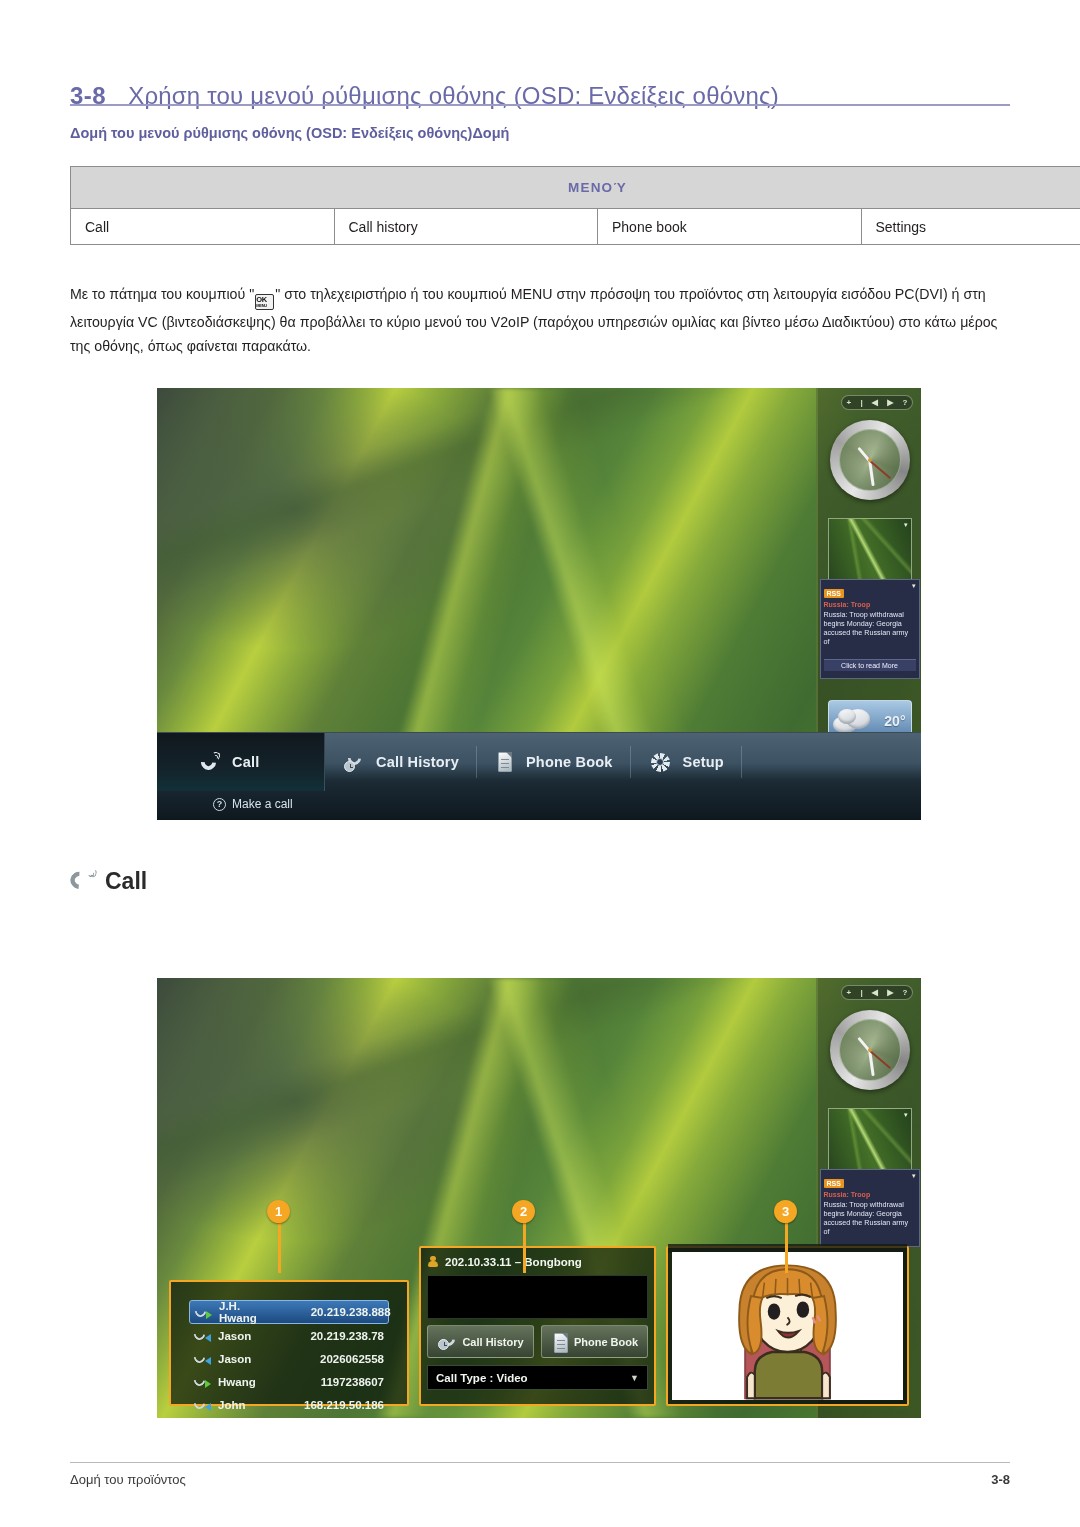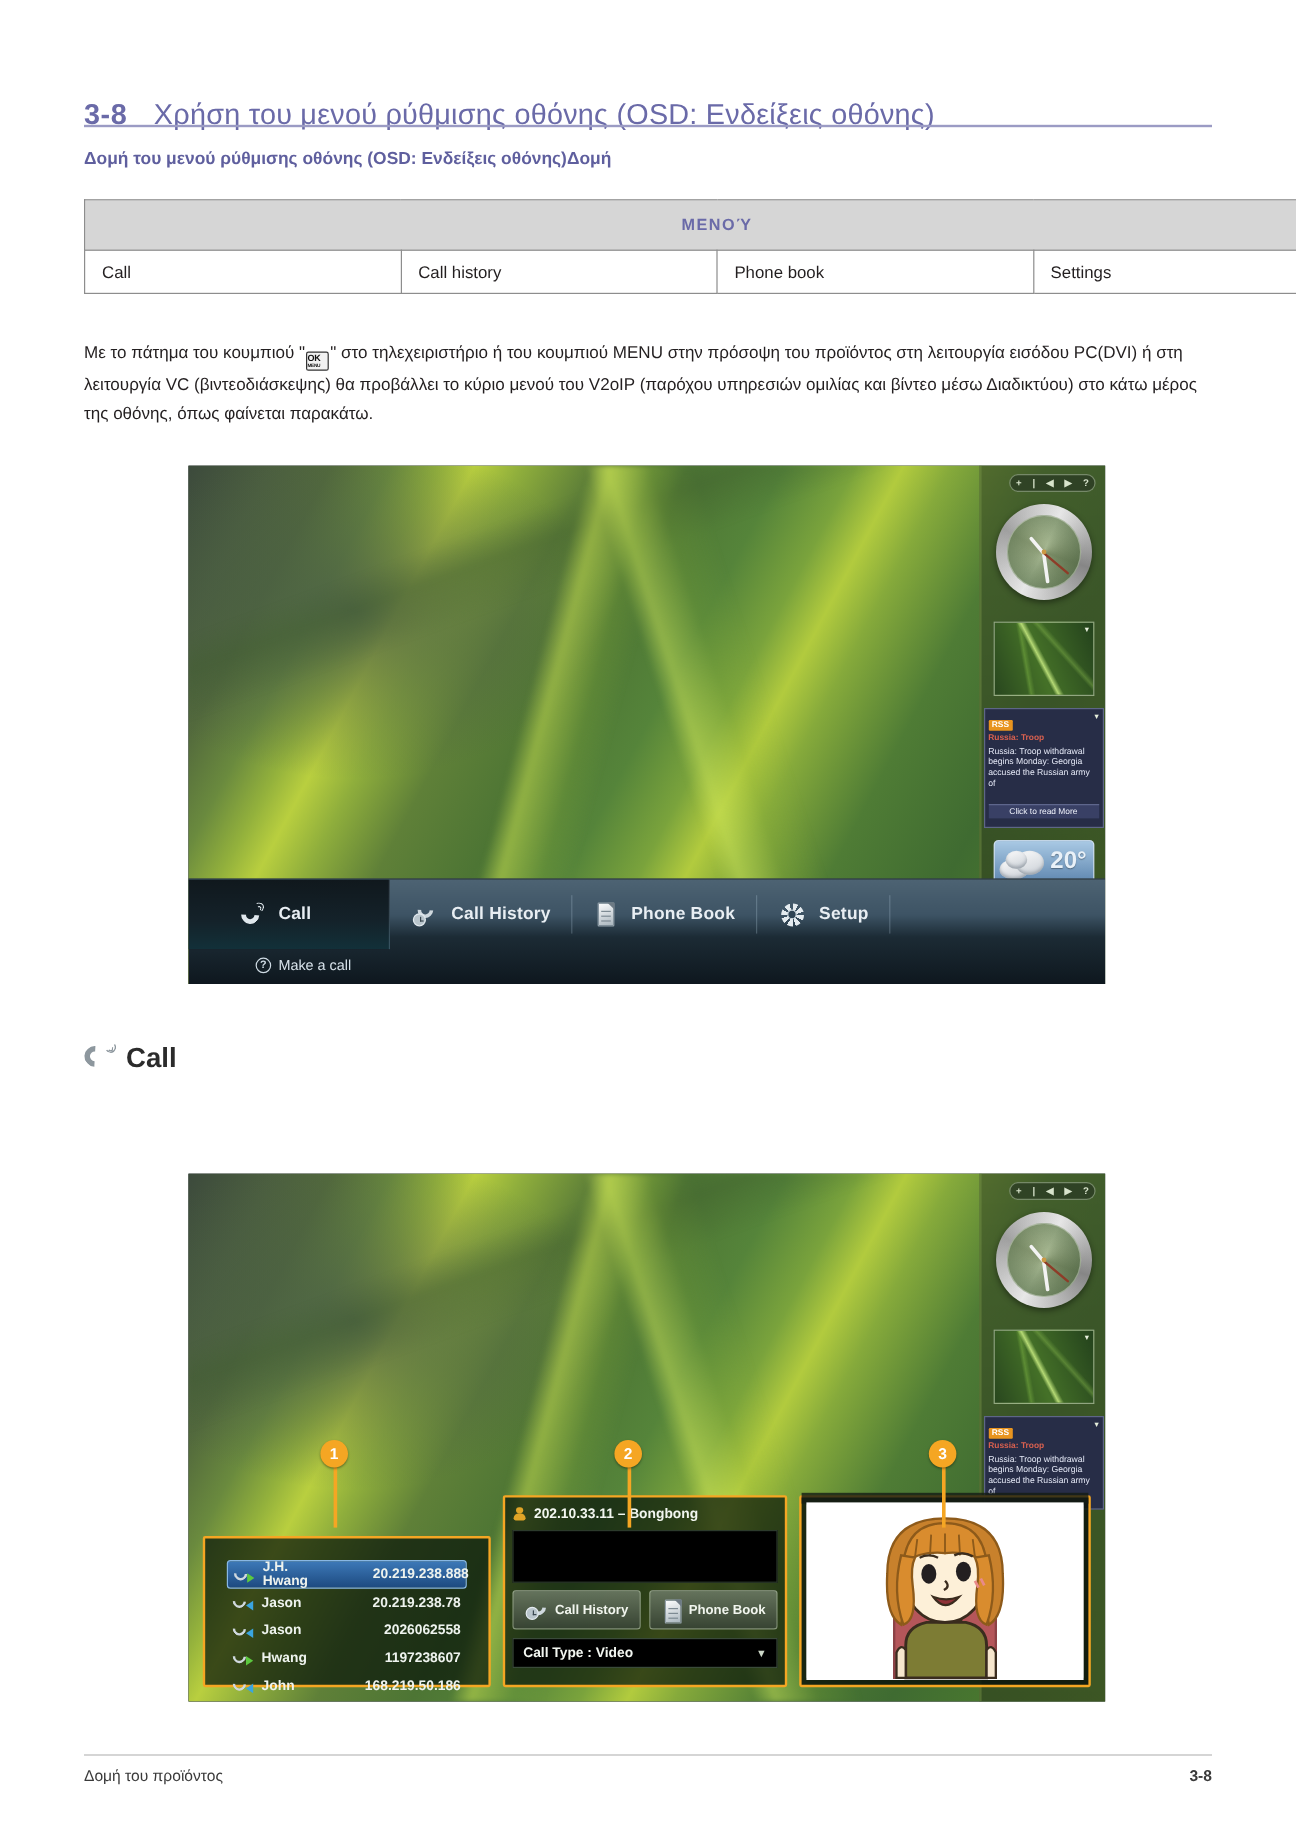--- a/index.html
+++ b/index.html
@@ -162,21 +162,21 @@
       linear-gradient(62deg, transparent 44%, rgba(200,235,130,.85) 47%, transparent 51%),
       linear-gradient(80deg, transparent 30%, rgba(130,185,70,.45) 33%, transparent 37%),
       linear-gradient(48deg, transparent 62%, rgba(140,190,80,.4) 65%, transparent 69%);
     filter:blur(.6px);
   }
   .widget-caret {
     position:absolute; right:3px; top:2px; font-size:7px; color:#e7efdd; z-index:3;
   }
 
   .rss-widget {
-    position:absolute; left:50%; transform:translateX(-50%); top:202px;
+    position:absolute; left:50%; transform:translateX(-50%); top:191px;
     width:100px; height:100px;
     background:rgba(38,42,74,.93); border:1px solid rgba(150,160,200,.5);
     padding:2px 3px; overflow:hidden;
   }
   .rss-tag {
     display:inline-block; background:#e8941f; color:#fff; font-weight:bold;
     font-size:7px; padding:0px 3px; line-height:9px; border-radius:1px;
   }
   .rss-title { font-size:7px; color:#d8604f; font-weight:bold; margin-top:1px; line-height:8px; }
   .rss-body { font-size:7.2px; color:#e3e7f5; line-height:9px; margin-top:1px; }
@@ -195,21 +195,21 @@
   }
   .cloud {
     position:absolute; left:4px; bottom:2px; width:44px; height:27px;
   }
   .cloud i{ position:absolute; border-radius:50%;
      background:linear-gradient(160deg,#fbfbfb,#c9cfd6);
      box-shadow:inset 0 -2px 3px rgba(120,130,140,.6); }
   .cloud i:nth-child(1){ left:0;  bottom:0;  width:24px;height:17px; }
   .cloud i:nth-child(2){ left:13px;bottom:4px;width:24px;height:20px; }
   .cloud i:nth-child(3){ left:5px; bottom:9px;width:18px;height:15px; }
-  .temp { position:absolute; right:5px; bottom:6px; font-size:20px; font-weight:bold;
+  .temp { position:absolute; right:5px; bottom:6px; font-size:14px; font-weight:bold;
           color:#e9f1f8; text-shadow:0 1px 1px rgba(0,0,0,.35); }
 
   
   .osd {
     position:absolute; left:0; bottom:0; width:100%; height:88px;
     background:linear-gradient(180deg, #4d6373 0%, #3d5364 34%, #1c2b35 55%, #0e171e 100%);
     border-top:1px solid rgba(170,195,210,.3);
   }
   .osd-items { position:absolute; left:0; top:0; height:58px; width:100%; display:flex; }
   .osd-item {

